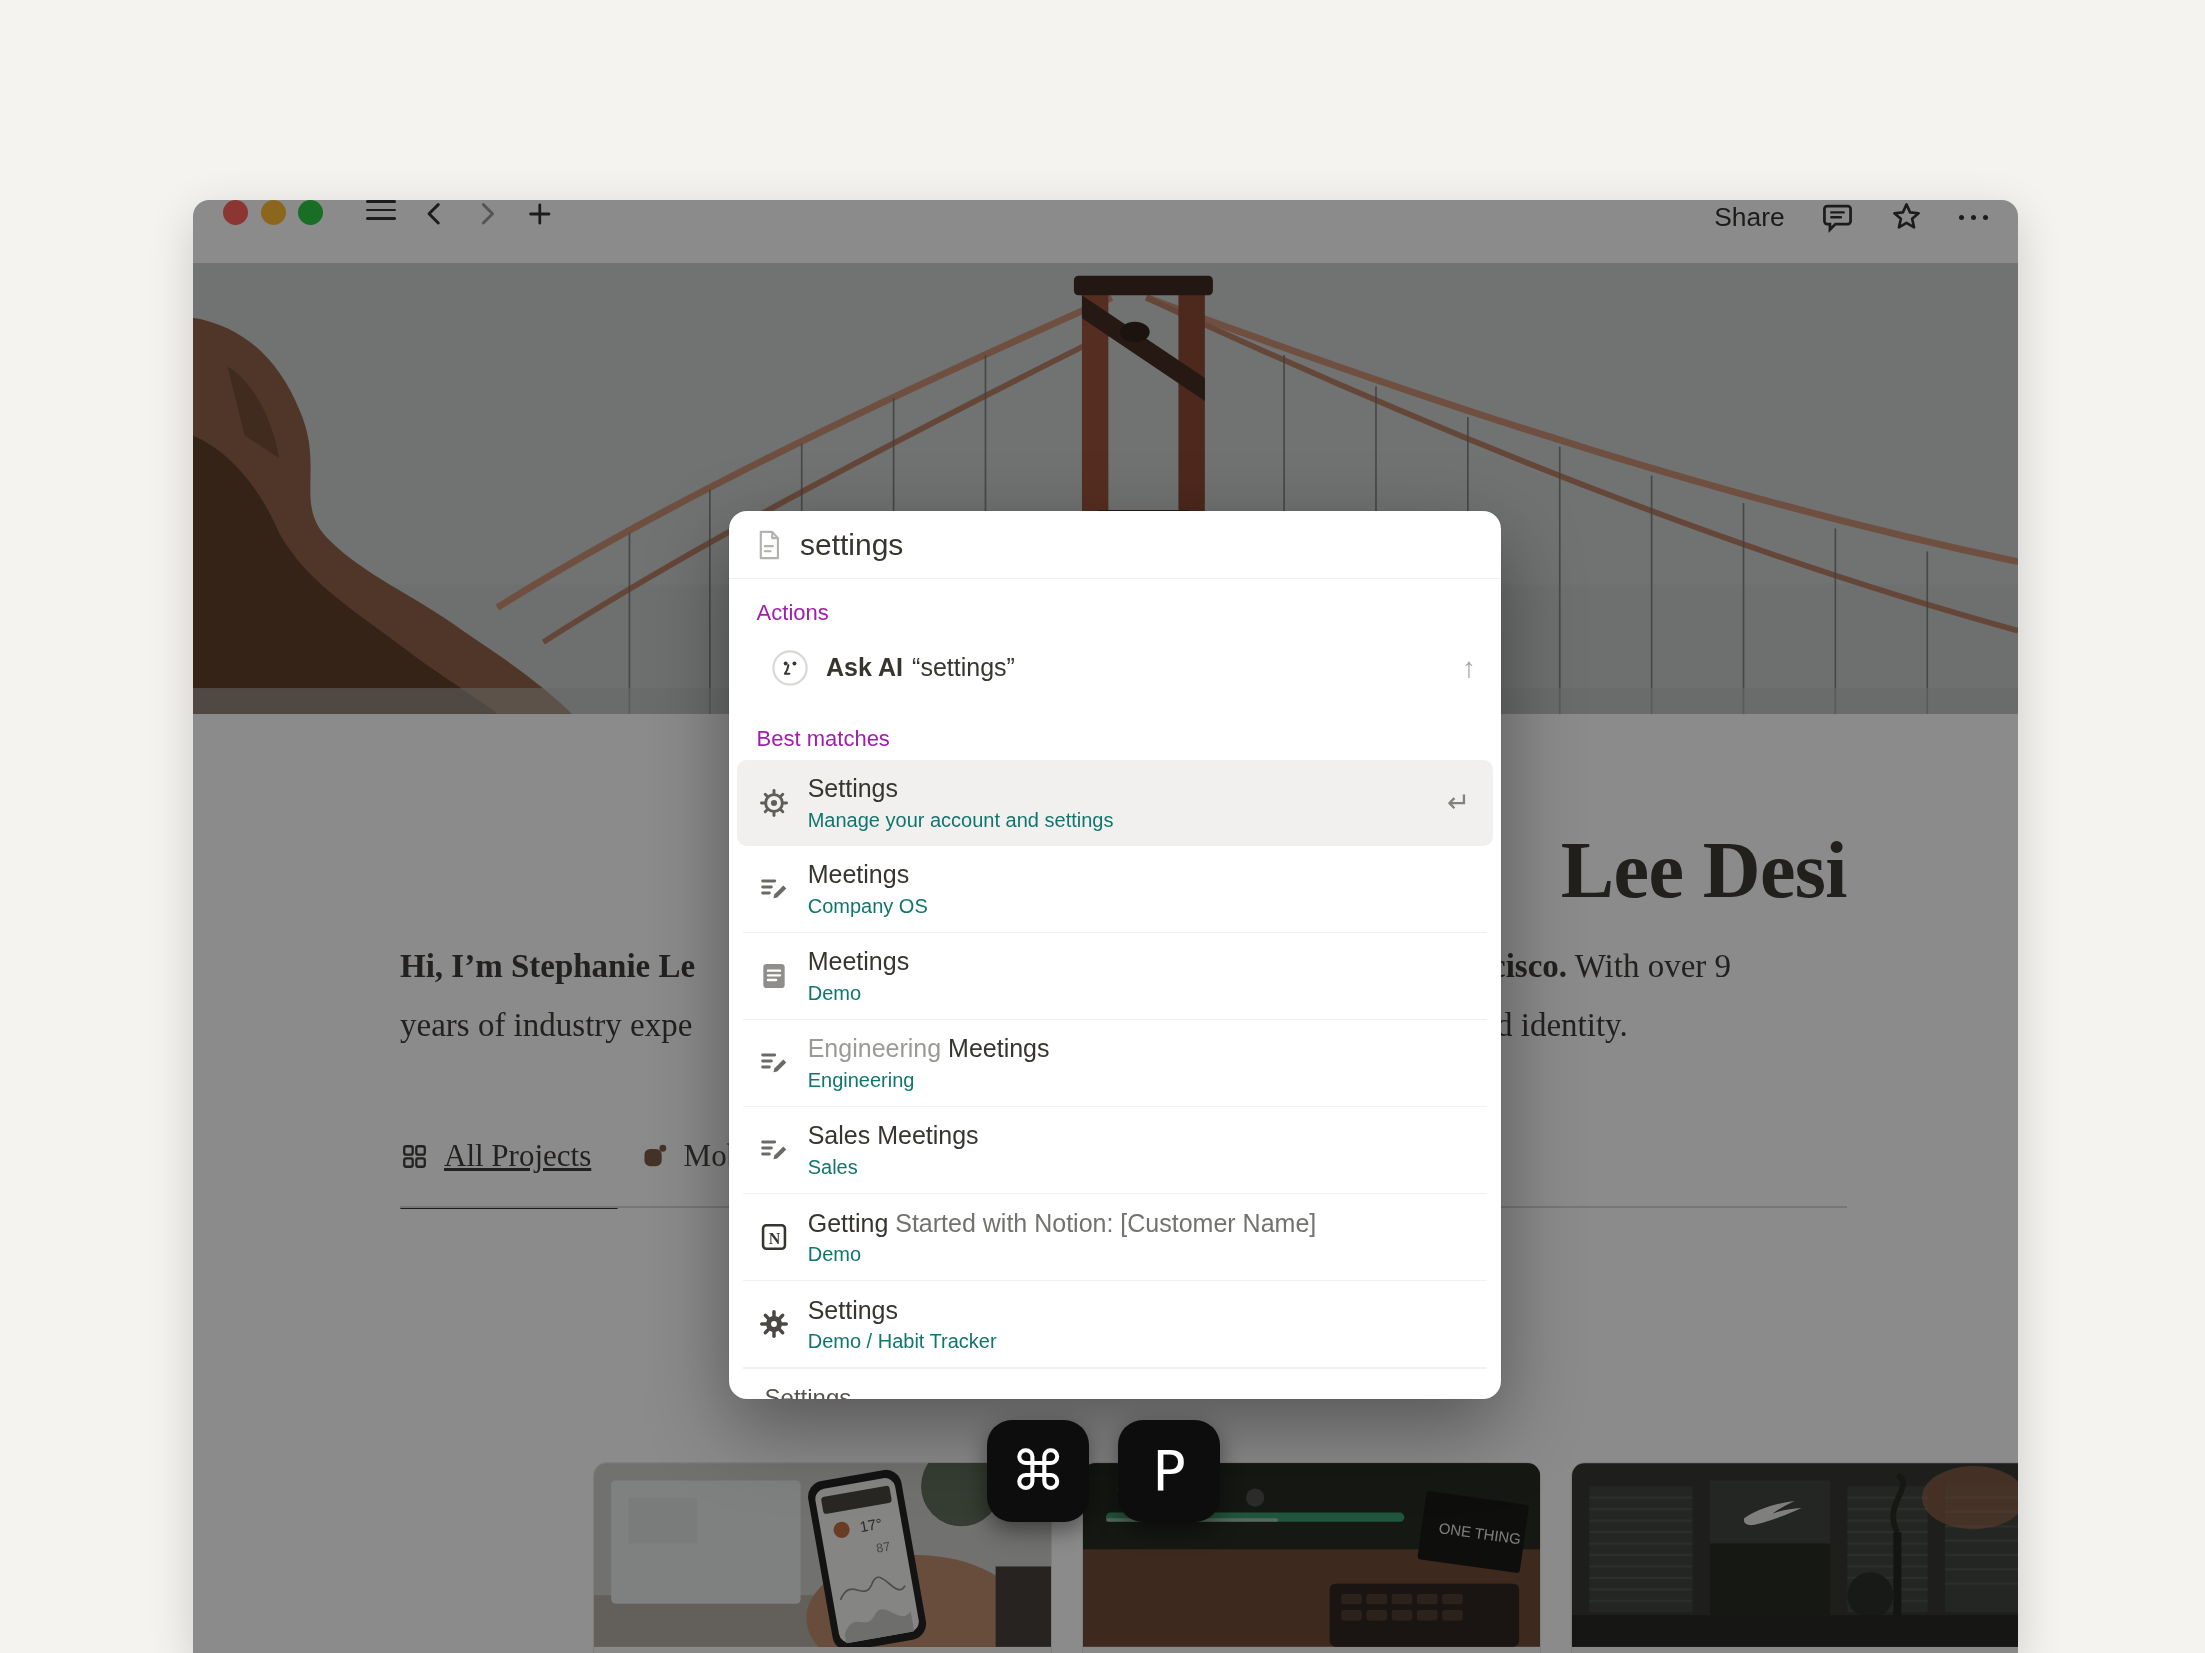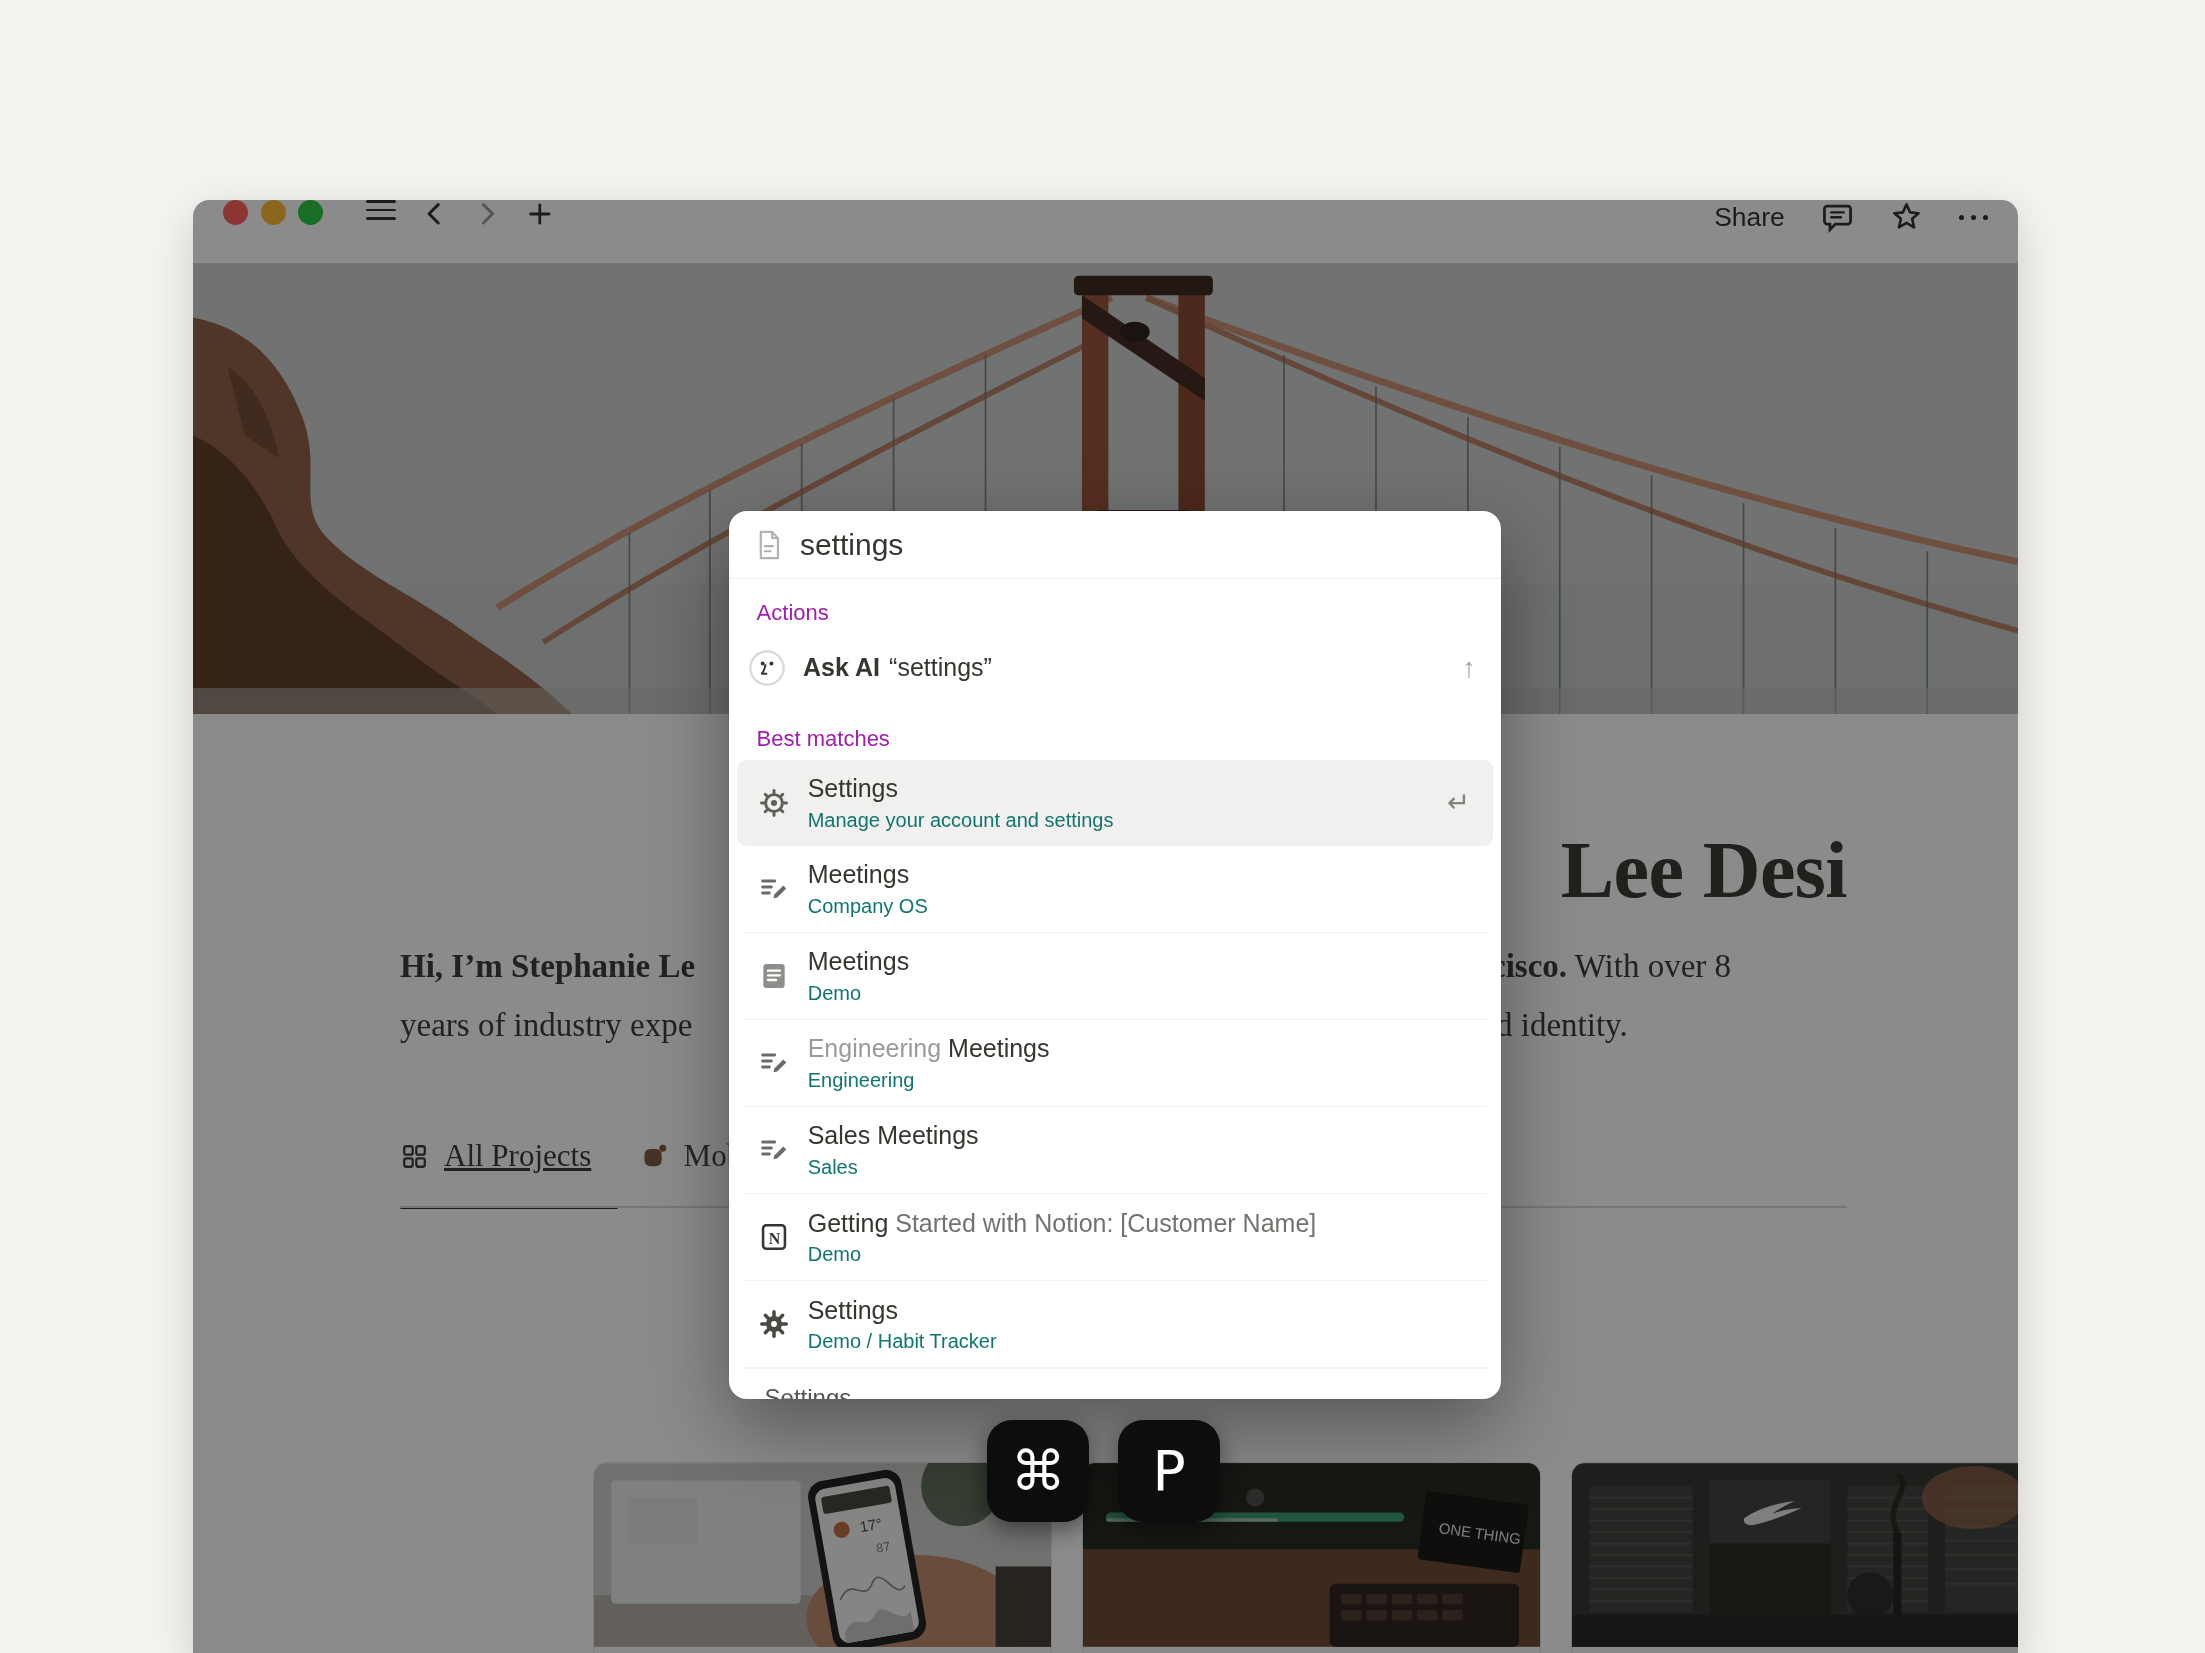--- a/index.html
+++ b/index.html
@@ -55,21 +55,21 @@
   .dim { position:absolute; inset:0; background:rgba(8,8,8,0.47); z-index:50; }
 
   
   .modal { position:absolute; left:729px; top:511px; width:772px; height:888px; z-index:100;
            background:#ffffff; border-radius:18px; overflow:hidden;
            box-shadow:0 29px 80px rgba(0,0,0,.38), 0 0 0 0.6px rgba(0,0,0,.06); }
   .m-input { height:68px; display:flex; align-items:center; gap:17px; padding:0 26.4px;
              border-bottom:1.1px solid #efefec; }
   .m-query { font-size:30px; font-weight:500; color:#37352f; }
   .m-label { margin:20.7px 0 4.6px 27.6px; font-size:22px; color:#a21caf; }
-  .m-askai { height:75px; display:flex; align-items:center; gap:17px; padding:0 19px; position:relative; }
+  .m-askai { height:75px; display:flex; align-items:center; gap:17px; padding:0 42px; position:relative; }
   .ai-title { font-size:25px; color:#37352f; }
   .ai-title b { font-weight:700; margin-right:9.2px; }
   .m-arrow { position:absolute; right:25px; font-size:27.6px; color:#a5a4a1; }
   .m-rows { margin:8px 8px 0; }
   .m-row { height:86px; display:flex; align-items:center; gap:17px; padding:0 20.7px;
            position:relative; border-radius:9.2px; }
   .m-row.hl { background:#f1f0ee; }
   .m-ico { width:33px; display:flex; justify-content:center; flex:none; }
   .m-txt { display:flex; flex-direction:column; gap:5.7px; }
   .m-title { font-size:25px; color:#37352f; font-weight:500; white-space:nowrap; }
@@ -179,21 +179,21 @@
       <path d="M60 180 C 110 210 140 280 150 340 L 90 300 Z" fill="#6b442e" opacity="0.8"></path>
       <rect y="740" width="3178" height="45" fill="#b9bfbc" opacity="0.55"></rect>
     </svg>
   </div>
 
   <div class="content">
     <div class="page-title">Lee Desi</div>
 
     <div class="bio">
       <span class="b-l1">Hi, I’m Stephanie Le</span>
-      <span class="b-r1"><b>cisco.</b><i style="font-style:normal"> With over 8</i></span>
+      <span class="b-r1"><b>cisco.</b><i style="font-style:normal"> With over 9</i></span>
       <span class="b-l2">years of industry expe</span>
       <span class="b-r2">d identity.</span>
     </div>
 
     <div class="tabs">
       <div class="tab tab-all">
         <svg width="29" height="29" viewBox="0 0 24 24">
           <rect x="3.5" y="3.5" width="7" height="7" rx="1.6" fill="none" stroke="#3a3935" stroke-width="1.9"></rect>
           <rect x="13.5" y="3.5" width="7" height="7" rx="1.6" fill="none" stroke="#3a3935" stroke-width="1.9"></rect>
           <rect x="3.5" y="13.5" width="7" height="7" rx="1.6" fill="none" stroke="#3a3935" stroke-width="1.9"></rect>

